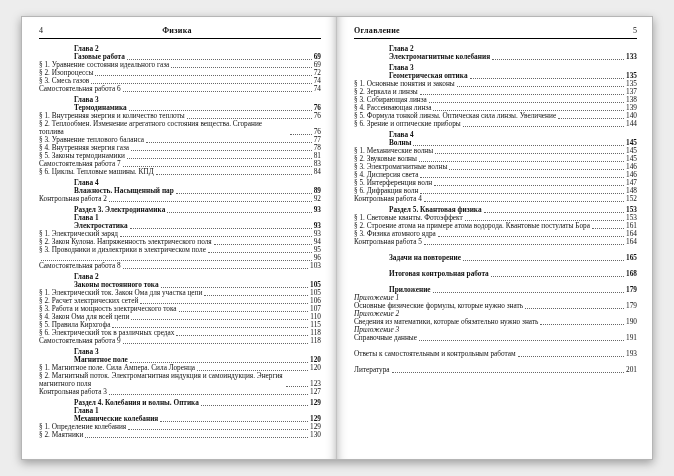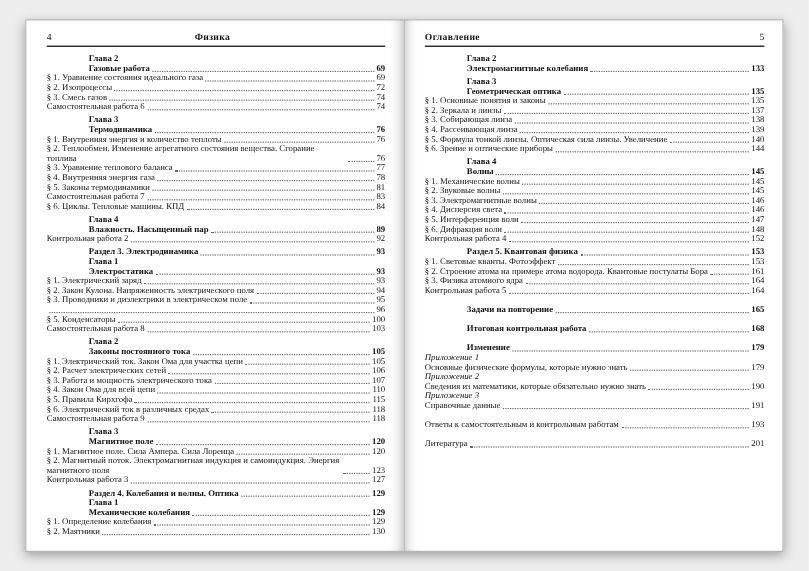--- a/index.html
+++ b/index.html
@@ -182,25 +182,20 @@
         <div class="row">
           <span class="t">§ 3. Проводники и диэлектрики в электрическом поле</span>
           <span class="leader"></span>
           <span class="pg">95</span>
         </div>
         <div class="row">
           <span class="leader"></span>
           <span class="pg">96</span>
         </div>
         <div class="row">
-          <span class="t">§ 5. Конденсаторы</span>
-          <span class="leader"></span>
-          <span class="pg">100</span>
-        </div>
-        <div class="row">
           <span class="t">Самостоятельная работа 8</span>
           <span class="leader"></span>
           <span class="pg">103</span>
         </div>
         <div class="row b g1">
           <span class="t">Глава 2</span>
         </div>
         <div class="row b">
           <span class="t">Законы постоянного тока</span>
           <span class="leader"></span>
@@ -415,21 +410,21 @@
           <span class="t">Задачи на повторение</span>
           <span class="leader"></span>
           <span class="pg">165</span>
         </div>
         <div class="row b g2">
           <span class="t">Итоговая контрольная работа</span>
           <span class="leader"></span>
           <span class="pg">168</span>
         </div>
         <div class="row b g2">
-          <span class="t">Изменение</span>
+          <span class="t">Приложение</span>
           <span class="leader"></span>
           <span class="pg">179</span>
         </div>
         <div class="row i">
           <span class="t">Приложение 1</span>
         </div>
         <div class="row">
           <span class="t">Основные физические формулы, которые нужно знать</span>
           <span class="leader"></span>
           <span class="pg">179</span>

